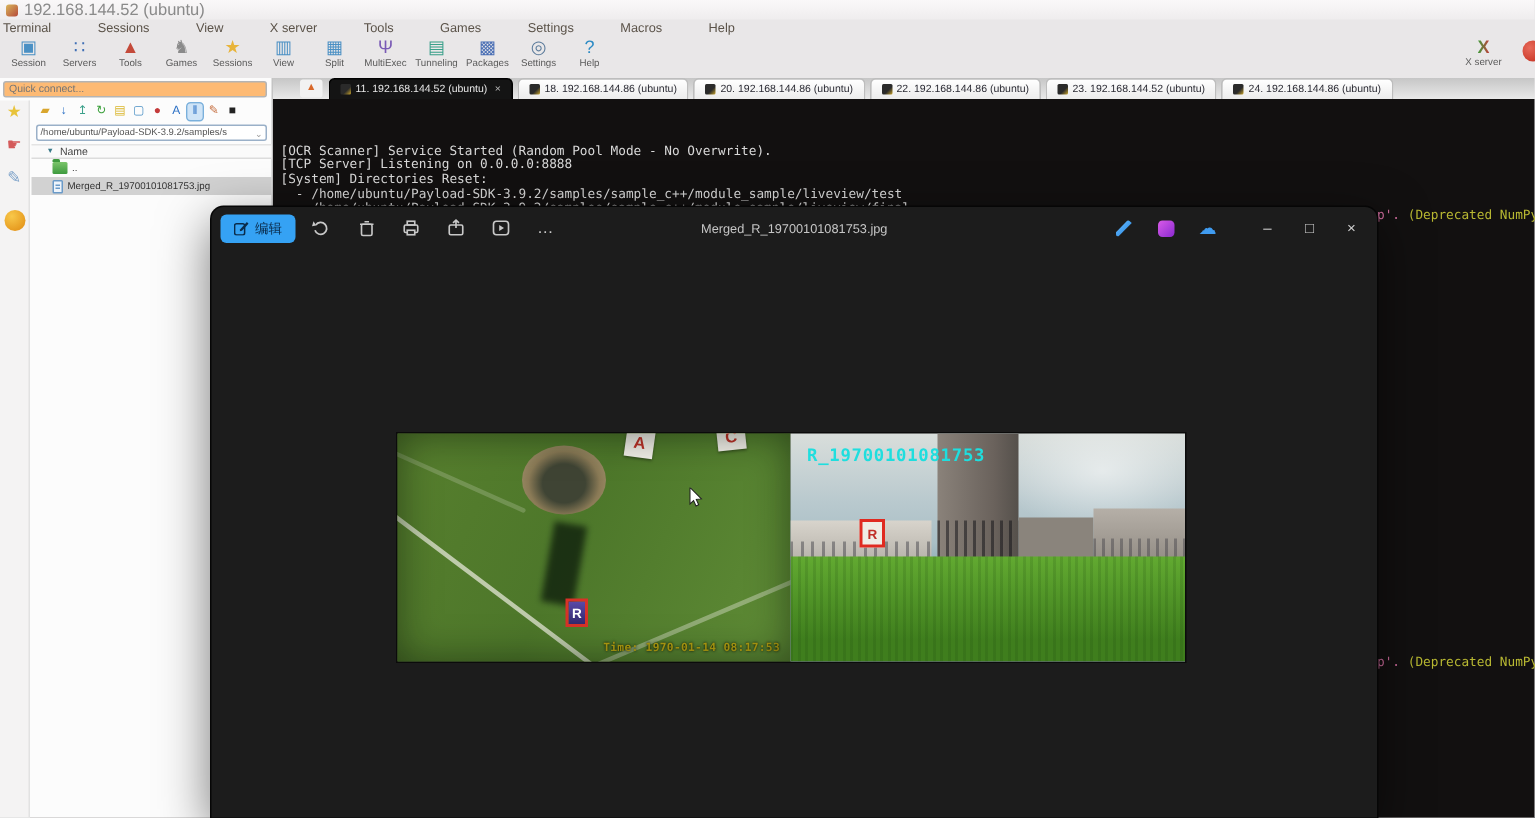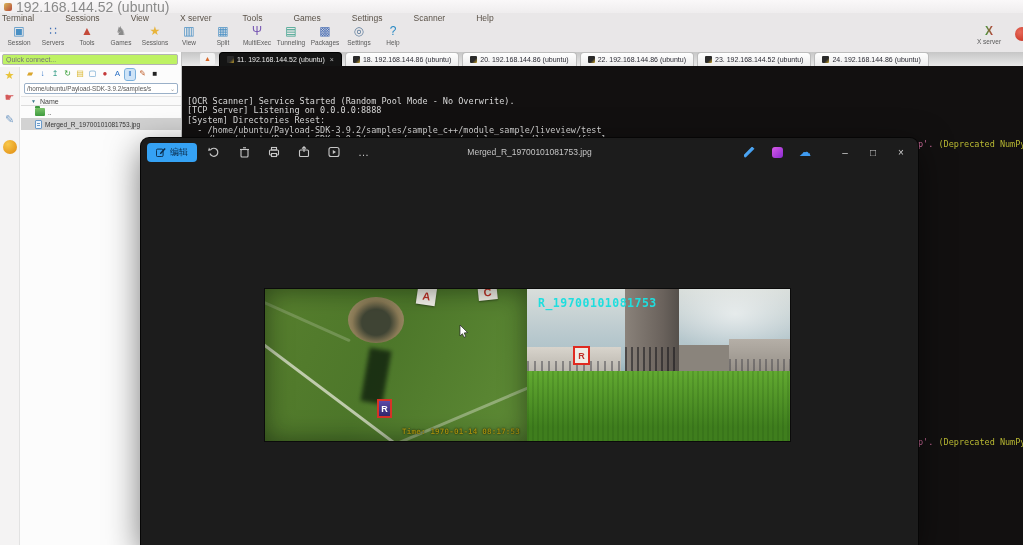--- a/index.html
+++ b/index.html
@@ -1,21 +1,21 @@
 <!DOCTYPE html>
 <html><head>
 <meta charset="utf-8">
 <style>
   * { margin:0; padding:0; box-sizing:border-box; }
   html,body { width:1023px; height:545px; overflow:hidden; background:#e9e7e8;
     font-family:"Liberation Sans", sans-serif; }
 
   
   #titlebar { position:absolute; left:0; top:0; width:1023px; height:13px;
-    background:linear-gradient(#faf8f9,#efedee); color:#8a8a8a; font-size:14px;
+    background:linear-gradient(#faf8f9,#efedee); color:#8a8a8a; font-size:11px;
     display:flex; align-items:center; padding-left:4px; gap:4px; }
   #titlebar .appicon { width:8px; height:8px; border-radius:2px;
     background:linear-gradient(135deg,#d9b65a,#b5493a); }
   #menubar { position:absolute; left:2px; top:13px; width:1021px; height:10px;
     display:flex; gap:31px; align-items:center; font-size:8.5px; color:#5a5248; }
   #menubar span { cursor:default; }
   #toolbar { position:absolute; left:2px; top:24px; width:700px; height:28px;
     display:flex; align-items:flex-start; }
   .tb-item { width:34px; height:28px; display:flex; flex-direction:column;
     align-items:center; justify-content:flex-start; }
@@ -42,21 +42,21 @@
   .tab.active { background:#141414; color:#e8e8e8; border-color:#000; }
   .tab .tabicon { width:7px; height:7px; border-radius:1px; flex:0 0 auto;
     background:linear-gradient(135deg,#2a2a2a 60%,#caa52a); }
   .tab .tabclose { display:none; color:#b8b8b8; font-size:7px; margin-left:2px; }
   .tab.active .tabclose { display:inline; }
 
   
   #sidebar { position:absolute; left:0; top:52px; width:182px; bottom:0;
     background:#fcfcfc; border-right:1px solid #c4c4c4; }
   #quickconnect { position:absolute; left:2px; top:2px; width:176px; height:11px;
-    border:1px solid #b4b4b4; border-radius:2px; background:#bef264; font-size:7px;
+    border:1px solid #b4b4b4; border-radius:2px; background:#fdba74; font-size:7px;
     color:#444; padding:0 3px; font-family:"Liberation Sans",sans-serif; }
   #iconstrip { position:absolute; left:0; top:15px; width:20px; bottom:0;
     background:#f4f3f3; border-right:1px solid #e2e2e2; display:flex;
     flex-direction:column; align-items:center; padding-top:2px; gap:9px; }
   #iconstrip .strip-icon { font-size:11px; line-height:13px; }
   #filepanel { position:absolute; left:21px; top:15px; right:0; }
   #filetools { display:flex; gap:2.5px; padding:2px 0 2px 4px; align-items:center; }
   #filetools .ft-icon { font-size:8px; line-height:10px; width:10px; height:11px;
     text-align:center; border-radius:2px; }
   #filetools .ft-icon.active { background:#cfe4f7; outline:1px solid #7ab0dc; }
@@ -186,21 +186,21 @@
 
 <div id="menubar">
 
 <span>Terminal</span>
     <span>Sessions</span>
     <span>View</span>
     <span>X server</span>
     <span>Tools</span>
     <span>Games</span>
     <span>Settings</span>
-    <span>Scanner</span>
+    <span>Macros</span>
     <span>Help</span>
   </div>
 
 <div id="toolbar">
 
     <div class="tb-item">
       <span class="glyph" style="color: rgb(74, 144, 196);">▣</span>
       <span class="lbl">Session</span>
     </div>
 

